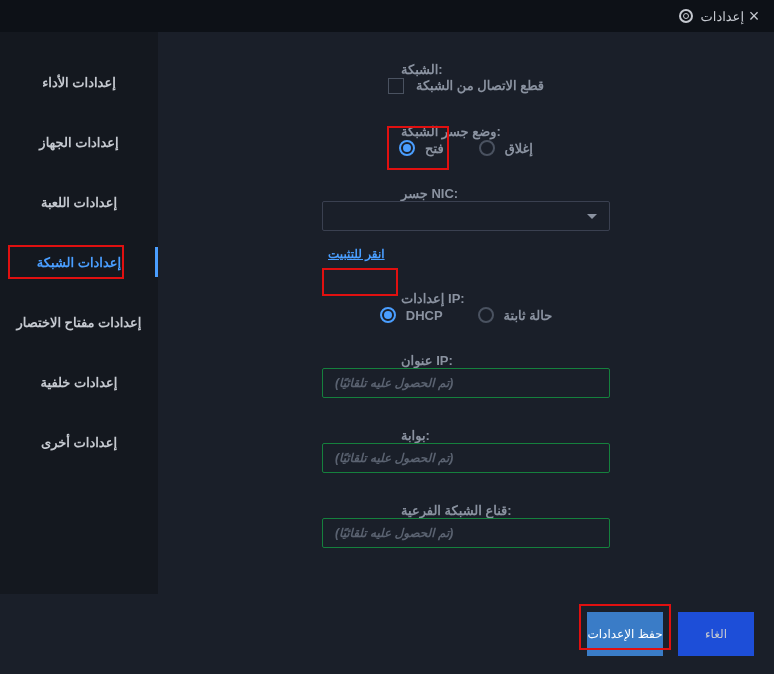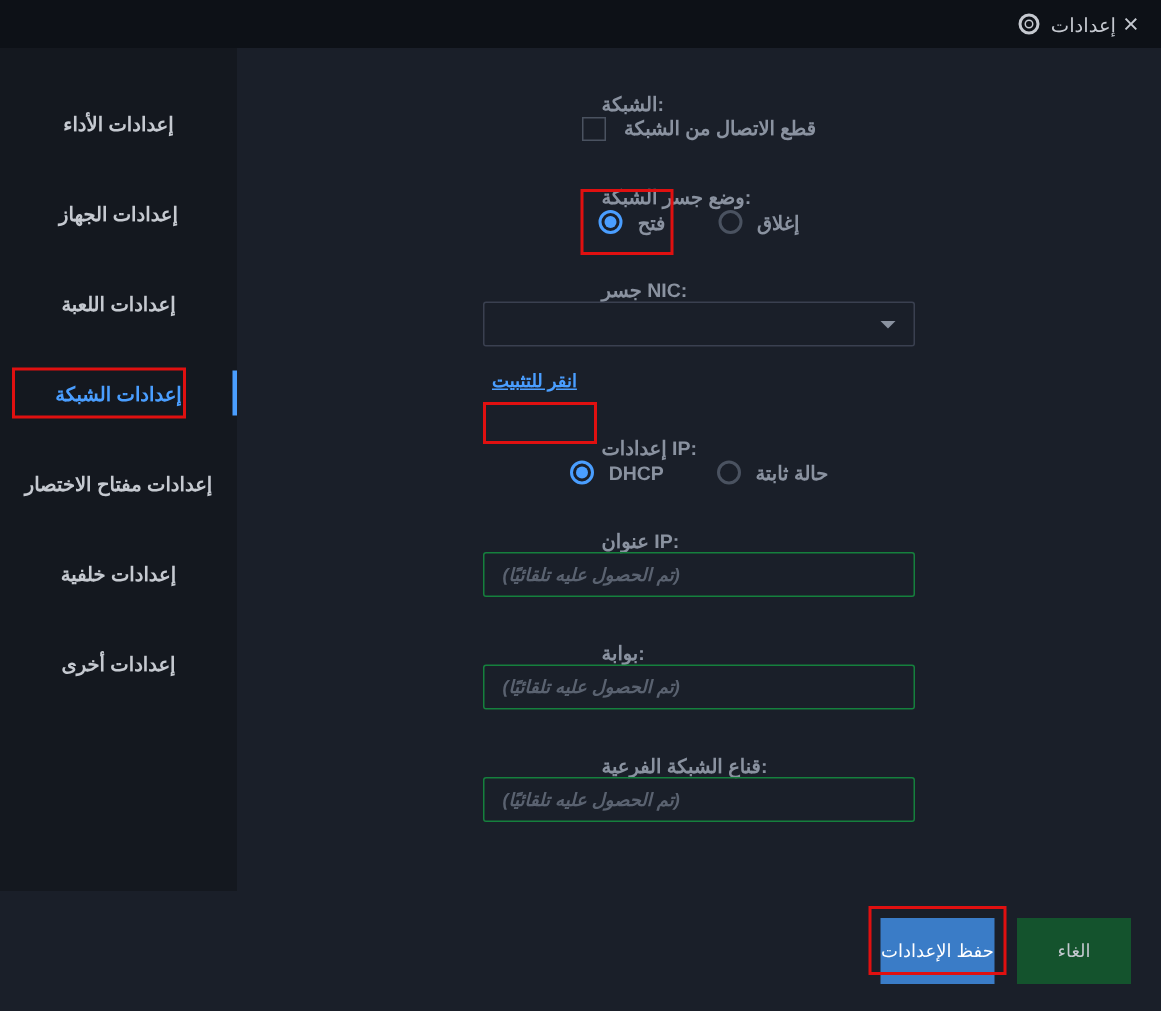--- a/index.html
+++ b/index.html
@@ -211,21 +211,21 @@
       cursor: pointer;
       display: flex;
       align-items: center;
       justify-content: center;
     }
     .btn-primary {
       background: #3a7cc7;
       color: #fff;
     }
     .btn-secondary {
-      background: #14532d;
+      background: #1d4ed8;
       color: #c5c9d0;
       justify-content: center;
     }
     .extra-row {
       margin-bottom: 20px;
       padding-left: 130px;
     }
   </style>
 </head>
 <body>

